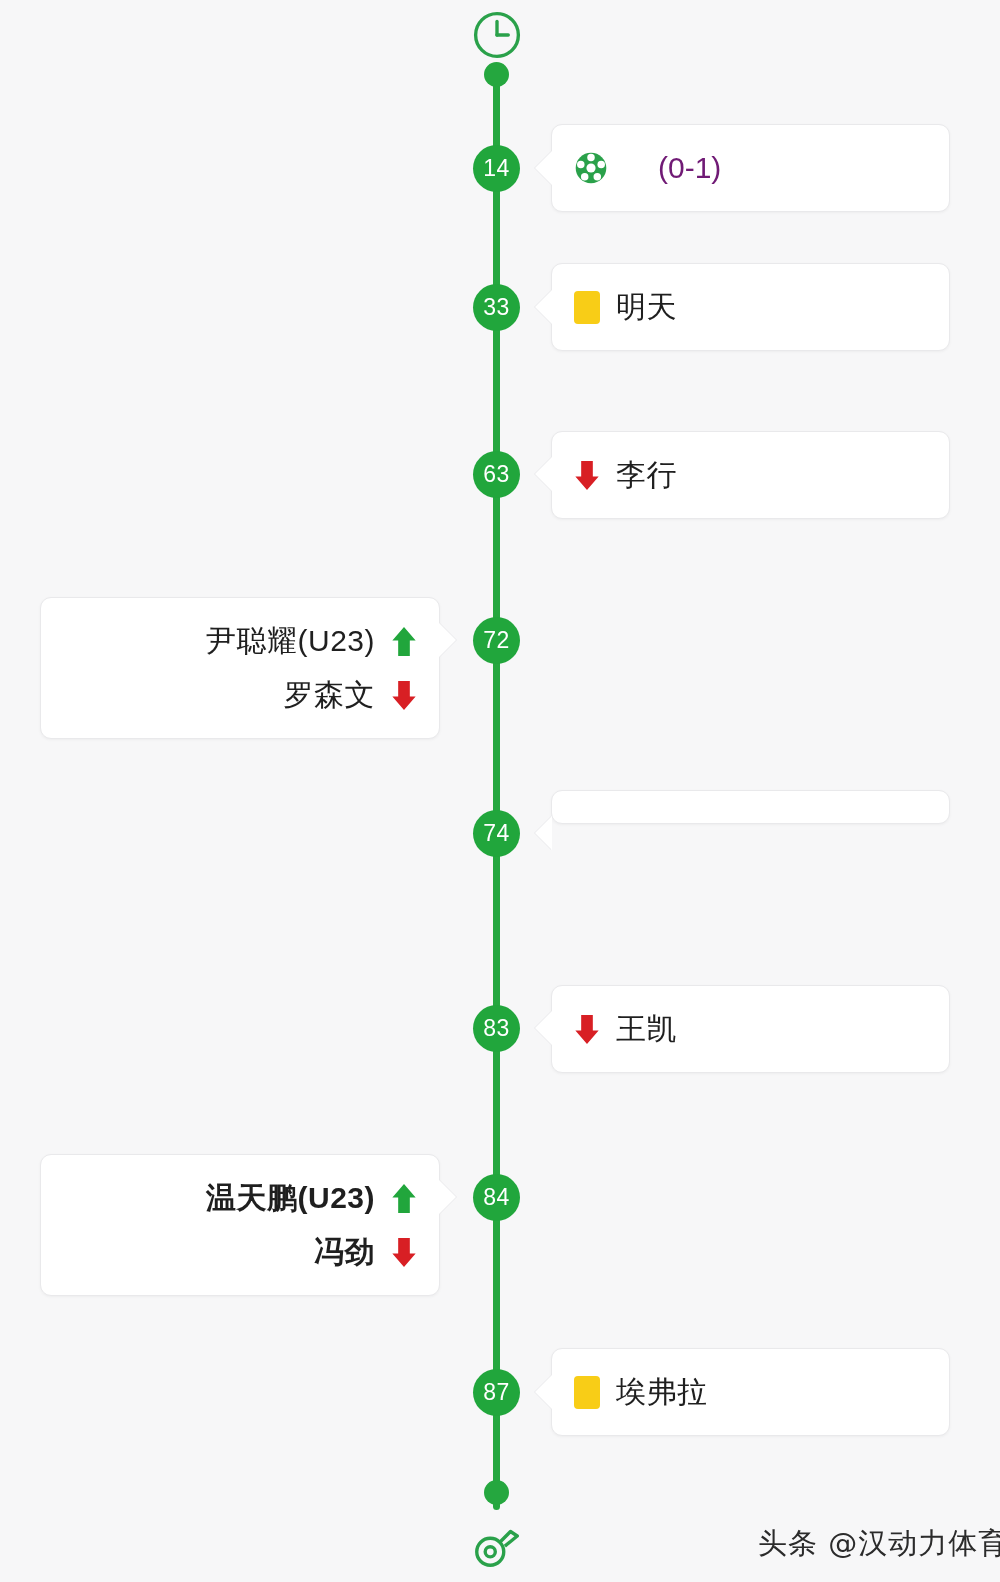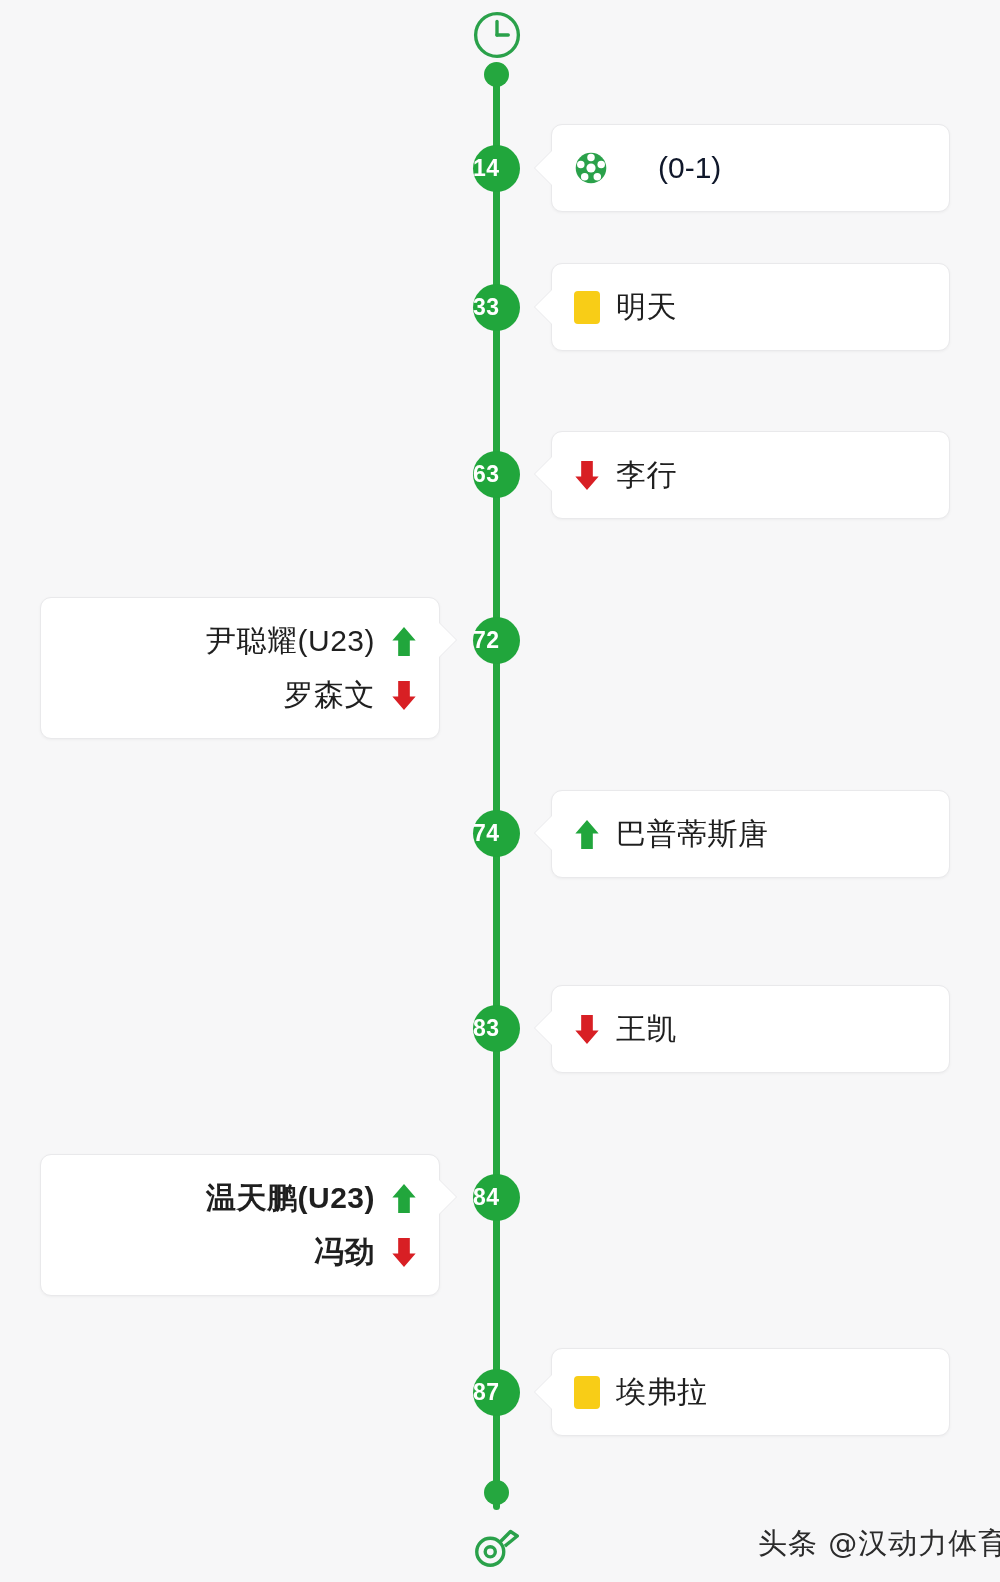--- a/index.html
+++ b/index.html
@@ -55,21 +55,22 @@
   .minute {
     position: absolute;
     left: 473px;
     width: 47px;
     height: 47px;
     border-radius: 50%;
     background: #21a63c;
     color: #ffffff;
     font-size: 23px;
     line-height: 47px;
-    font-weight: 700;
+    text-align: center;
+    font-weight: 400;
     letter-spacing: .5px;
   }
 
   
   .card {
     position: absolute;
     background: #ffffff;
     border: 1px solid #e9e9eb;
     border-radius: 11px;
     box-shadow: 0 1px 3px rgba(0,0,0,.045);
@@ -112,21 +113,21 @@
   }
 
   .row-text {
     font-size: 30px;
     color: #1f1f1f;
     white-space: nowrap;
     letter-spacing: .5px;
   }
   .score-text {
     font-size: 30px;
-    color: #0f172a;
+    color: #701a75;
     white-space: nowrap;
     margin-left: 34px;
   }
 
   
   .ico { flex: 0 0 auto; display: inline-block; }
   .ico.ball { width: 34px; height: 34px; }
   .ico.ycard {
     width: 26px; height: 33px;
     background: #f8cd17;
@@ -239,28 +240,20 @@
                 <path d="M13 32 L25 18 H19 V2 H7 V18 H1 Z" fill="#d81f24"></path>
               </svg>
             </span>
           </div>
         </div>
       </div>
       <div class="minute" style="top: 810px;">74</div>
       <div class="card right" style="top: 790px;">
         <span class="notch" style="top: 25px;"></span>
         <div class="card-inner">
-          <div class="row">
-            <span class="ico arrow">
-              <svg viewBox="0 0 26 34">
-                <path d="M13 2 L25 16 H19 V32 H7 V16 H1 Z" fill="#21a63c"></path>
-              </svg>
-            </span>
-            <span class="row-text">巴普蒂斯唐</span>
-          </div>
         </div>
       </div>
       <div class="minute" style="top: 1005px;">83</div>
       <div class="card right" style="top: 985px;">
         <span class="notch" style="top: 25px;"></span>
         <div class="card-inner">
           <div class="row">
             <span class="ico arrow">
               <svg viewBox="0 0 26 34">
                 <path d="M13 32 L25 18 H19 V2 H7 V18 H1 Z" fill="#d81f24"></path>

